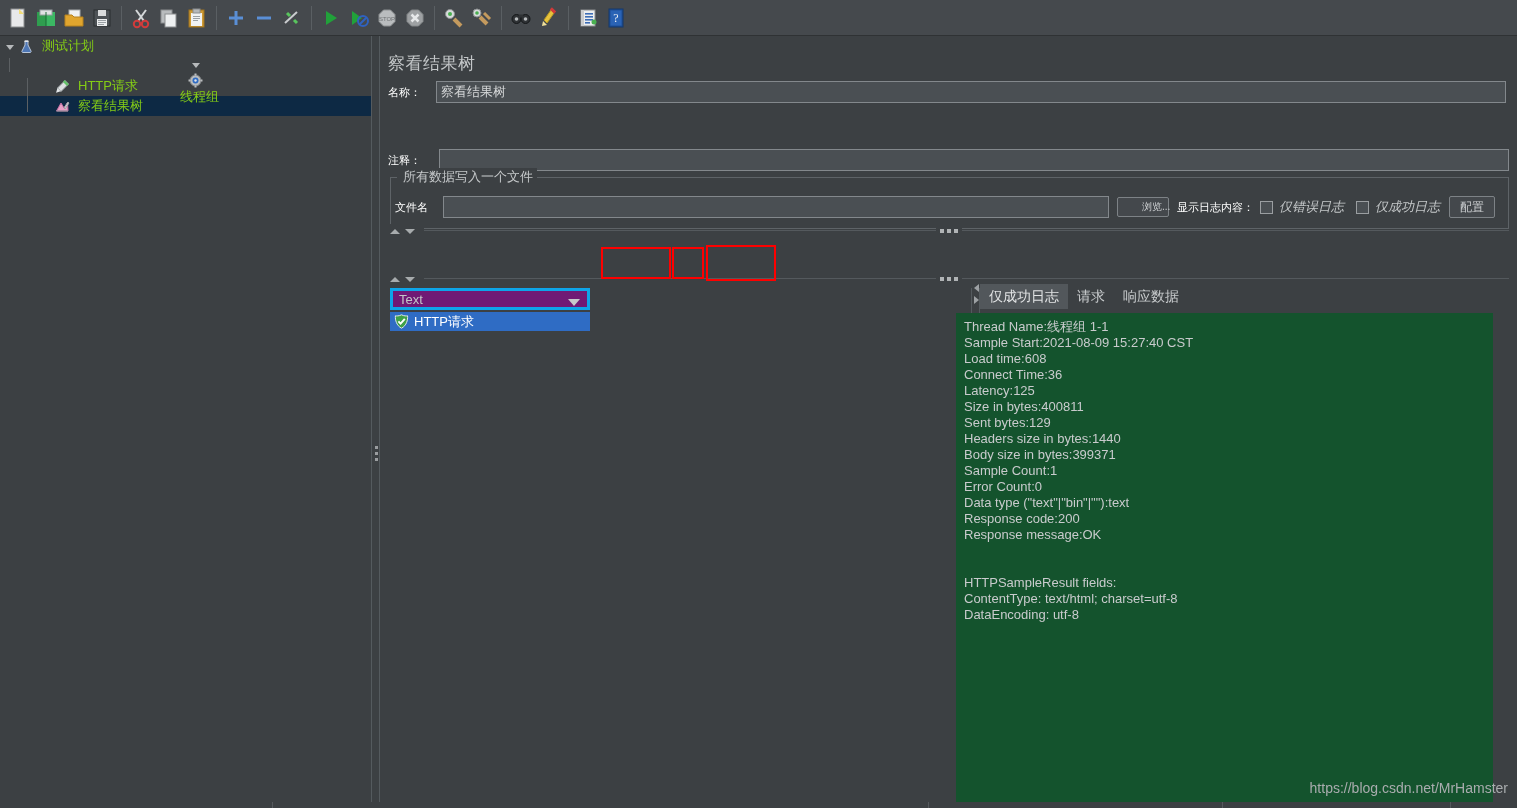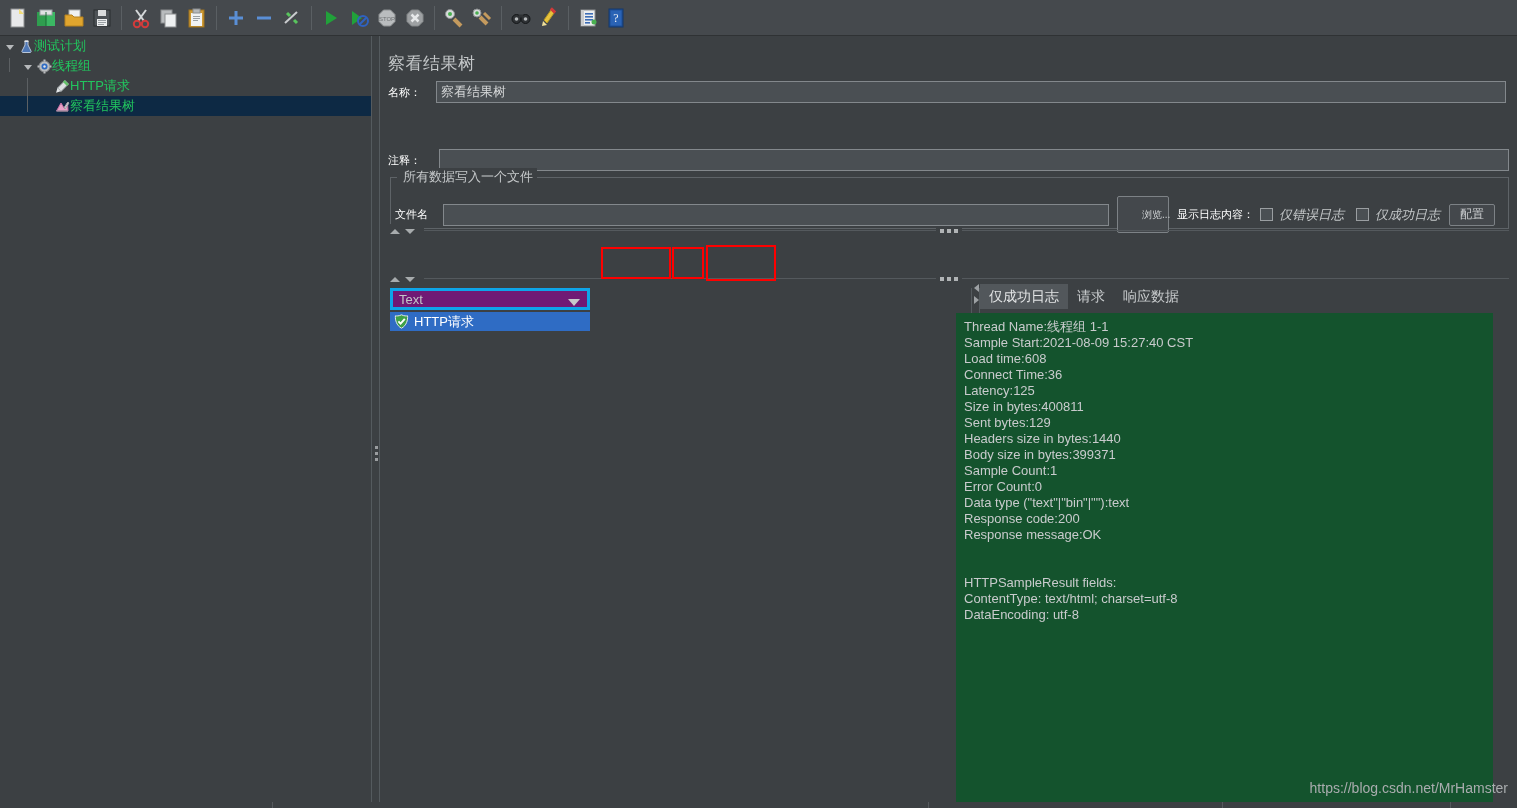--- a/index.html
+++ b/index.html
@@ -47,21 +47,21 @@
   }
   .tree-row.sel { background: #0d2944; }
   .tw { width: 16px; height: 16px; display: inline-flex;
         align-items: center; justify-content: center; flex: 0 0 16px; }
   .tw.arrow::before {
     content: ""; width: 0; height: 0;
     border-left: 4px solid transparent; border-right: 4px solid transparent;
     border-top: 5px solid #b6b9bb;
     margin-top: 2px;
   }
-  .tree-label { margin-left: 0; color: #22c55e; text-align: right; }
+  .tree-label { margin-left: 8px; color: #84cc16; text-align: right; }
   .guide {
     position: absolute; width: 1px; background: #5c6063;
   }
 
   
   #v-split {
     position: absolute; left: 371px; top: 36px; width: 9px; height: 772px;
     background: #3c4043;
     border-left: 1px solid #545a5e; border-right: 1px solid #545a5e;
     cursor: col-resize;
@@ -117,21 +117,21 @@
     border: 1px solid #7d8286;
     border-radius: 2px;
     color: #cbced0;
     font-family: "Liberation Sans", sans-serif;
     font-size: 12px;
     height: 22px;
     padding: 0 10px;
     cursor: pointer;
     white-space: nowrap;
   }
-  .btn.small { font-size: 10px; height: 37px; padding: 0 24px; }
+  .btn.small { font-size: 10px; height: 20px; padding: 0 24px; }
 
   .cbwrap { display: flex; align-items: center; cursor: pointer; font-style: italic; }
   .cb {
     width: 13px; height: 13px;
     border: 1px solid #9a9ea1;
     background: #4a4f53;
     display: inline-block; flex: 0 0 13px;
   }
   .cbtext { margin-left: 6px; color: #c5c8ca; font-size: 13px; white-space: nowrap; }
 
@@ -431,21 +431,21 @@
     <span class="tw arrow"></span>
     <span class="tw">
       <svg width="15" height="15" viewBox="0 0 15 15">
           <path d="M6 2 h3 v4 l3 6 a1 1 0 0 1 -1 1.5 H4 a1 1 0 0 1 -1 -1.5 L6 6 Z" fill="#4e77b5" stroke="#b9c6d8"></path>
           <rect x="5.5" y="1.5" width="4" height="1.5" fill="#dfe4ea"></rect>
         </svg>
     </span>
     <span class="tree-label">测试计划</span>
   </div>
 
-  <div class="tree-row" style="padding-left:20px;">
+  <div class="tree-row" style="padding-left:20px;flex-direction:column;">
     <span class="tw arrow"></span>
     <span class="tw">
       <svg width="15" height="15" viewBox="0 0 15 15">
           <circle cx="7.5" cy="7.5" r="5.5" fill="#b9bcbe" stroke="#7e8183"></circle>
           <circle cx="7.5" cy="7.5" r="3" fill="#2f6cc4"></circle>
           <circle cx="7.5" cy="7.5" r="1.2" fill="#dfe4ea"></circle>
           <path d="M7.5 0.5 v2 M7.5 12.5 v2 M0.5 7.5 h2 M12.5 7.5 h2" stroke="#b9bcbe" stroke-width="2"></path>
         </svg>
     </span>
     <span class="tree-label">线程组</span>

